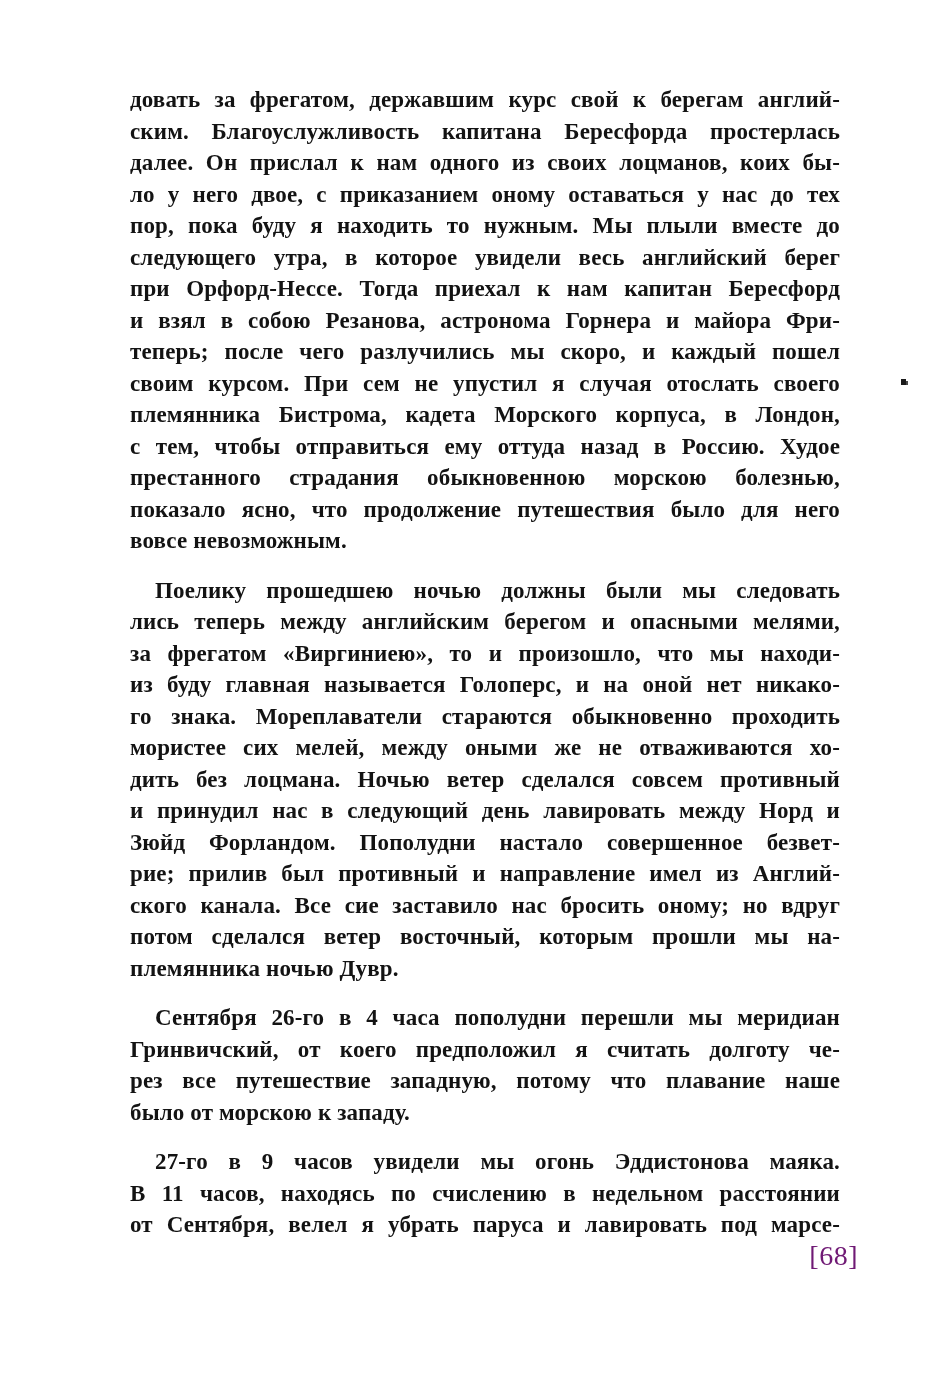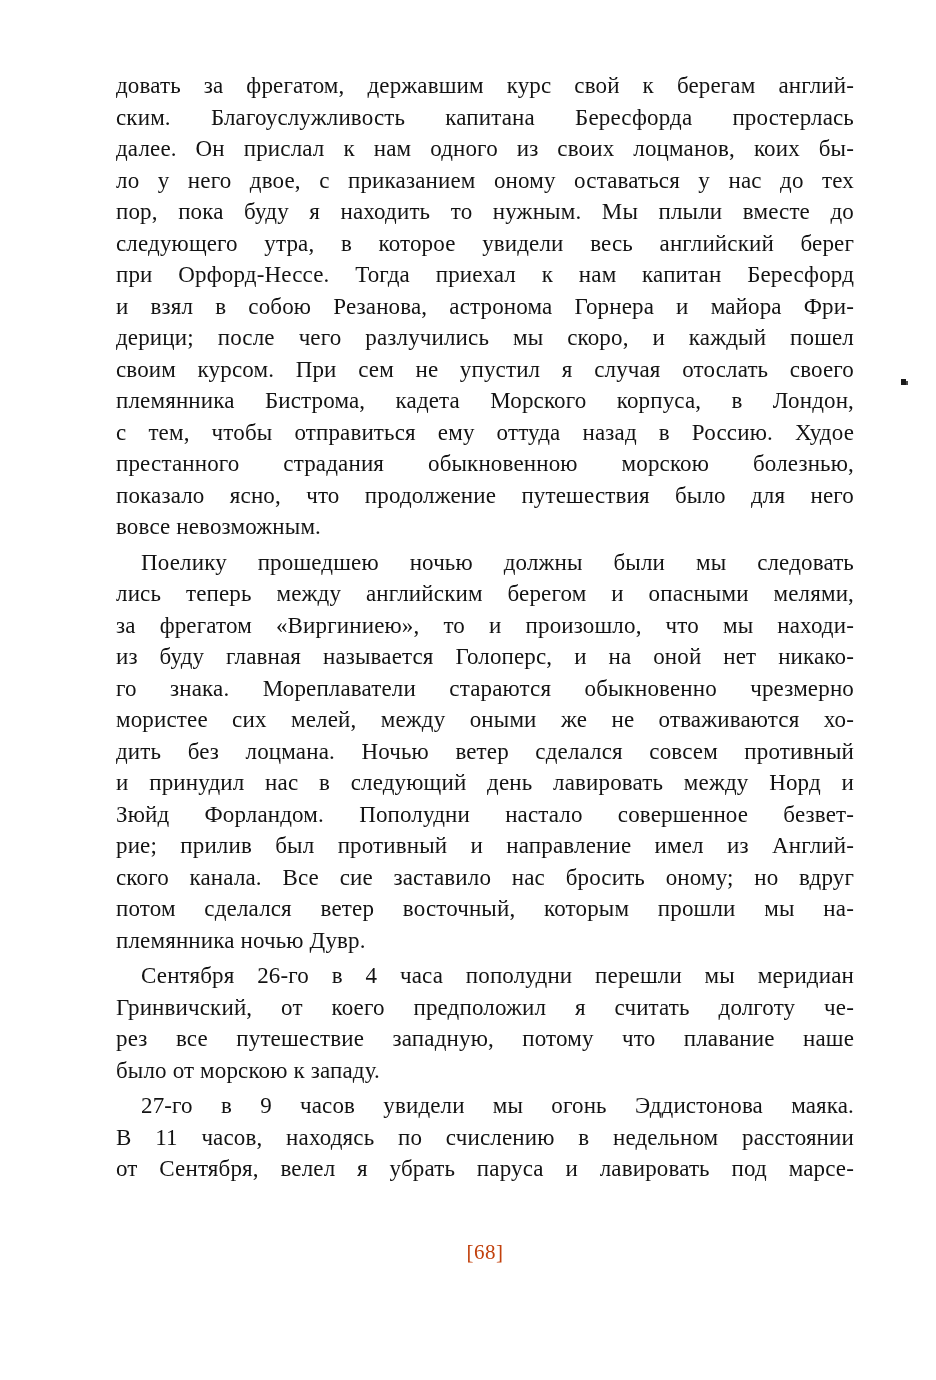--- a/index.html
+++ b/index.html
@@ -15,21 +15,21 @@
     overflow: hidden;
     font-family: "Liberation Serif", "DejaVu Serif", serif;
     color: #131313;
   }
   .text-block {
     position: absolute;
     left: 112px;
     top: 66px;
     width: 746px;
   }
-  .para { margin: 4px; padding: 0; }
+  .para { margin: 18px; padding: 0; font-weight: bold; }
   .line {
     font-size: 23px;
     line-height: 31.5px;
     height: 31.5px;
     letter-spacing: 0.15px;
     text-align: justify;
     text-align-last: justify;
     overflow: visible;
     white-space: normal;
   }
@@ -37,24 +37,24 @@
     text-align-last: left;
   }
   .line.first-indent {
     text-indent: 25px;
   }
   .page-number {
     position: absolute;
     left: 112px;
     top: 1240px;
     width: 746px;
-    text-align: center;
-    font-size: 21px;
+    text-align: right;
+    font-size: 28px;
     letter-spacing: 0.5px;
-    color: #c2410c;
+    color: #701a75;
   }
   .ink-speck {
     position: absolute;
     left: 901px;
     top: 379px;
     width: 5px;
     height: 6px;
     background: #1a1a1a;
     box-shadow: 3px 1px 0 -1px #4a4a4a;
   }
@@ -66,34 +66,34 @@
   <div class="text-block">
       <div class="para">
         <div class="line">довать за фрегатом, державшим курс свой к берегам англий-</div>
         <div class="line">ским. Благоуслужливость капитана Бересфорда простерлась</div>
         <div class="line">далее. Он прислал к нам одного из своих лоцманов, коих бы-</div>
         <div class="line">ло у него двое, с приказанием оному оставаться у нас до тех</div>
         <div class="line">пор, пока буду я находить то нужным. Мы плыли вместе до</div>
         <div class="line">следующего утра, в которое увидели весь английский берег</div>
         <div class="line">при Орфорд-Нессе. Тогда приехал к нам капитан Бересфорд</div>
         <div class="line">и взял в собою Резанова, астронома Горнера и майора Фри-</div>
-        <div class="line">дерици; после чего разлучились мы скоро, и каждый пошел</div>
+        <div class="line">теперь; после чего разлучились мы скоро, и каждый пошел</div>
         <div class="line">своим курсом. При сем не упустил я случая отослать своего</div>
         <div class="line">племянника Бистрома, кадета Морского корпуса, в Лондон,</div>
         <div class="line">с тем, чтобы отправиться ему оттуда назад в Россию. Худое</div>
         <div class="line">престанного страдания обыкновенною морскою болезнью,</div>
         <div class="line">показало ясно, что продолжение путешествия было для него</div>
         <div class="line short-last">вовсе невозможным.</div>
       </div>
       <div class="para">
         <div class="line first-indent">Поелику прошедшею ночью должны были мы следовать</div>
         <div class="line">лись теперь между английским берегом и опасными мелями,</div>
         <div class="line">за фрегатом «Виргиниею», то и произошло, что мы находи-</div>
         <div class="line">из буду главная называется Голоперс, и на оной нет никако-</div>
-        <div class="line">го знака. Мореплаватели стараются обыкновенно чрезмерно</div>
+        <div class="line">го знака. Мореплаватели стараются обыкновенно проходить</div>
         <div class="line">мористее сих мелей, между оными же не отваживаются хо-</div>
         <div class="line">дить без лоцмана. Ночью ветер сделался совсем противный</div>
         <div class="line">и принудил нас в следующий день лавировать между Норд и</div>
         <div class="line">Зюйд Форландом. Пополудни настало совершенное безвет-</div>
         <div class="line">рие; прилив был противный и направление имел из Англий-</div>
         <div class="line">ского канала. Все сие заставило нас бросить оному; но вдруг</div>
         <div class="line">потом сделался ветер восточный, которым прошли мы на-</div>
         <div class="line short-last">племянника ночью Дувр.</div>
       </div>
       <div class="para">

